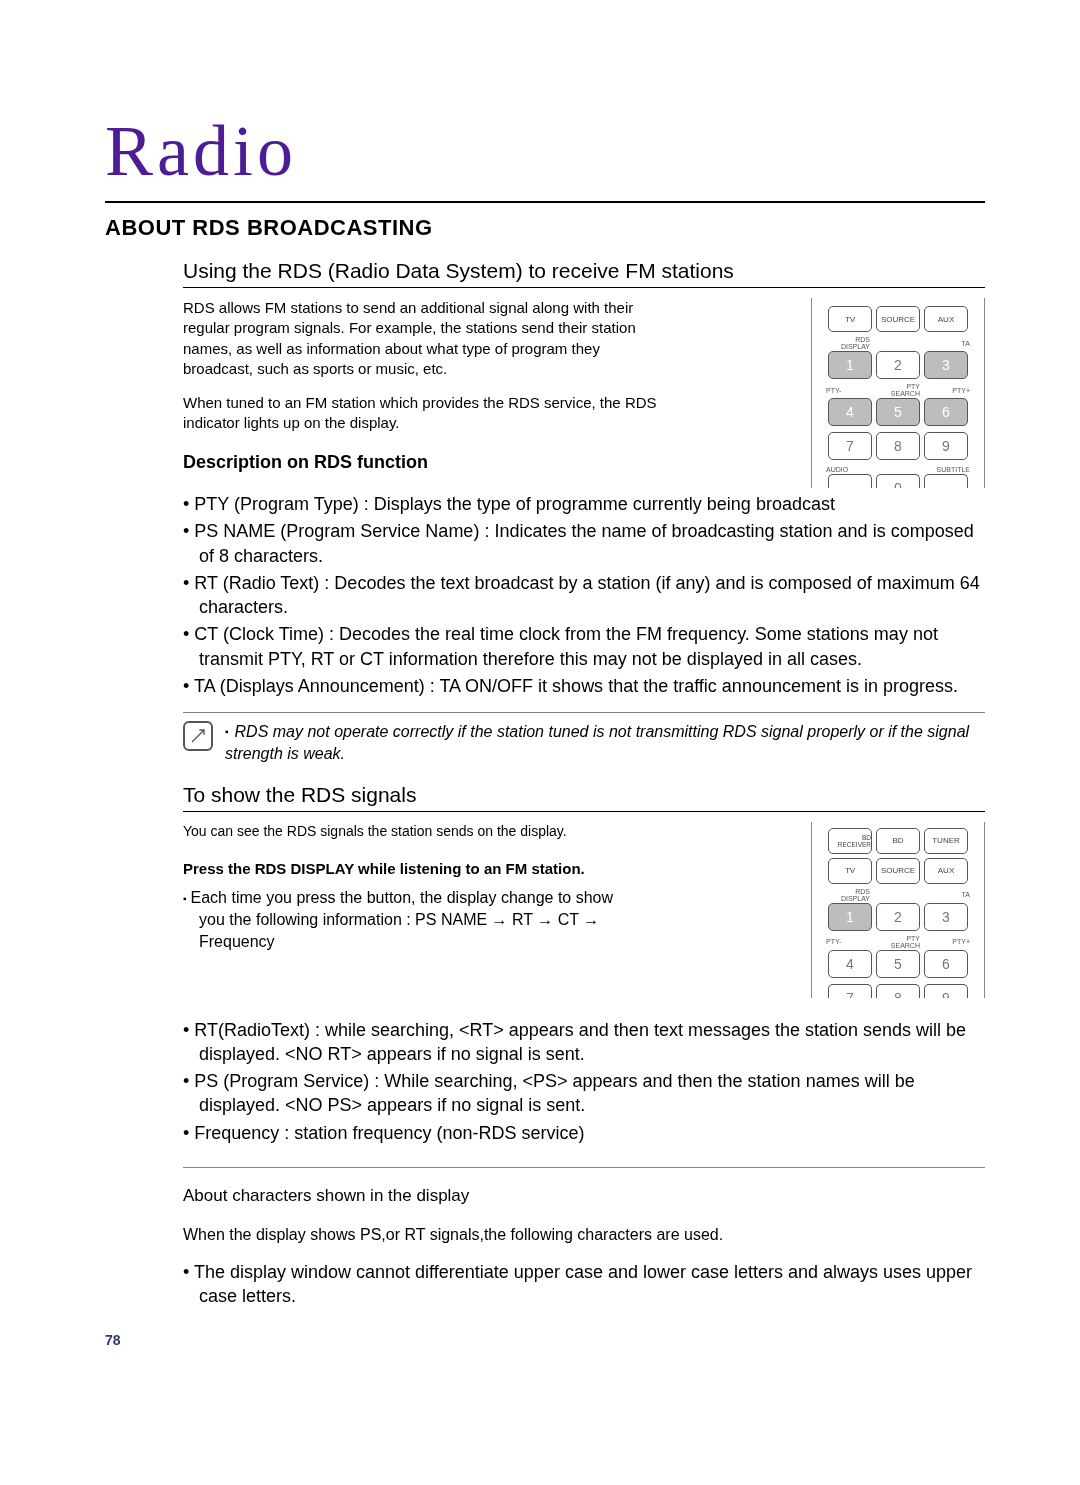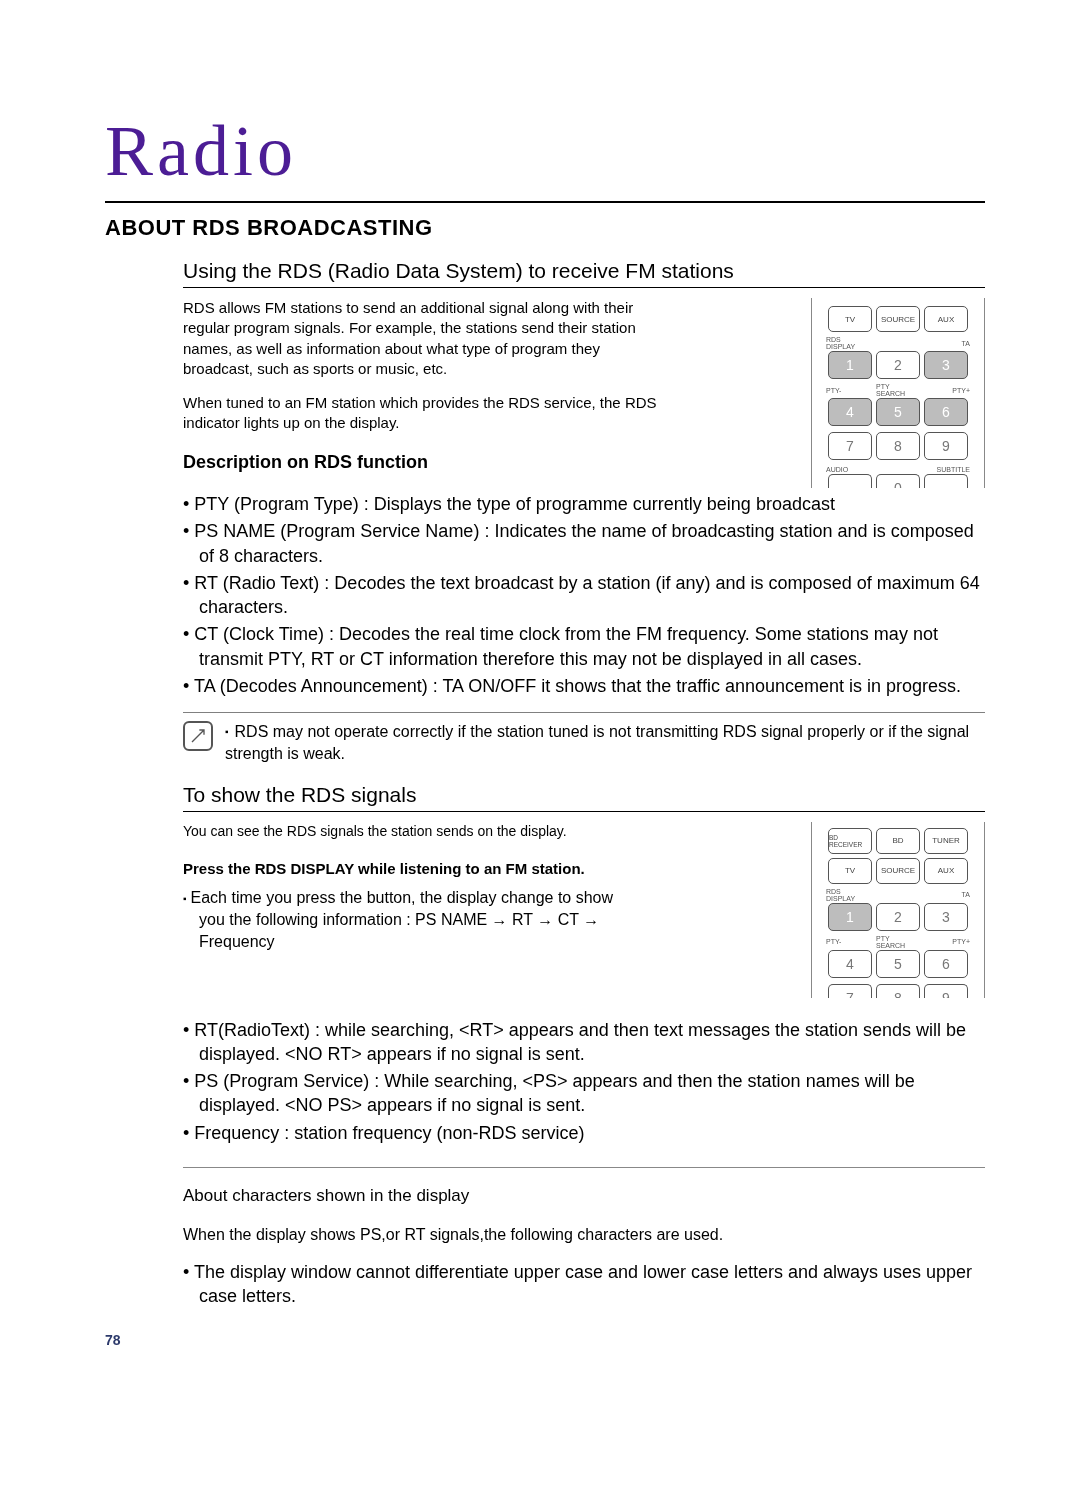--- a/index.html
+++ b/index.html
@@ -85,20 +85,21 @@
     border-radius: 6px;
     display: flex;
     align-items: center;
     justify-content: center;
     font-size: 16px;
     color: #555;
   }
   .note-text {
     font-size: 16px;
     line-height: 1.35;
+    font-style: italic;
   }
   .note-text .sq {
     font-size: 10px;
     vertical-align: 2px;
     margin-right: 6px;
   }
   .instruction-bold {
     font-size: 15px;
     font-weight: bold;
     margin: 20px 0 10px 0;
@@ -123,21 +124,21 @@
   }
   .about-chars {
     font-size: 17px;
     margin: 18px 0 18px 0;
   }
   .row {
     display: flex;
     align-items: flex-start;
   }
   .col-text { flex: 1 1 auto; }
-  .col-remote { flex: 0 0 auto; }
+  .col-remote { flex: 0 0 auto; text-align: right; }
 
   
   .remote {
     width: 160px;
     border-left: 1px solid #888;
     border-right: 1px solid #888;
     padding: 6px 6px 0 6px;
   }
   .k-row {
     display: flex;
@@ -237,21 +238,21 @@
           </div>
         </div>
       </div>
     </div>
 
     <ul class="bullets">
       <li>PTY (Program Type) : Displays the type of programme currently being broadcast</li>
       <li>PS NAME (Program Service Name) : Indicates the name of broadcasting station and is composed of 8 characters.</li>
       <li>RT (Radio Text) : Decodes the text broadcast by a station (if any) and is composed of maximum 64 characters.</li>
       <li>CT (Clock Time) : Decodes the real time clock from the FM frequency. Some stations may not transmit PTY, RT or CT information therefore this may not be displayed in all cases.</li>
-      <li>TA (Decodes Announcement) : TA ON/OFF it shows that the traffic announcement is in progress.</li>
+      <li>TA (Displays Announcement) : TA ON/OFF it shows that the traffic announcement is in progress.</li>
     </ul>
 
     <div class="note-box">
       <div class="note-icon-wrap">
         <div class="note-icon">
           <svg width="16" height="16" viewBox="0 0 24 24" fill="none" stroke="#555" stroke-width="2">
               <path d="M3 21 L21 3 M14 3 L21 3 L21 10"></path>
             </svg>
         </div>
       </div>

